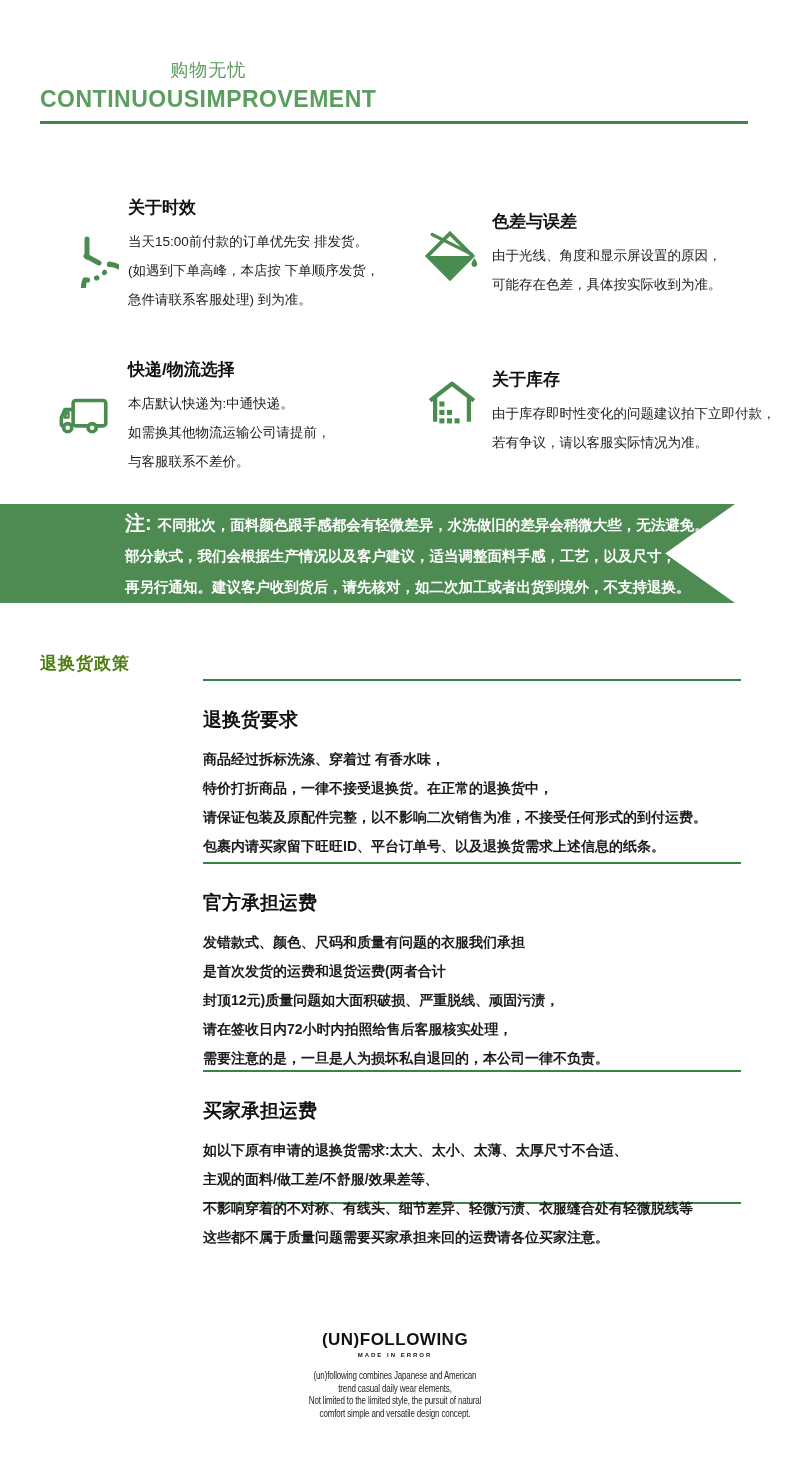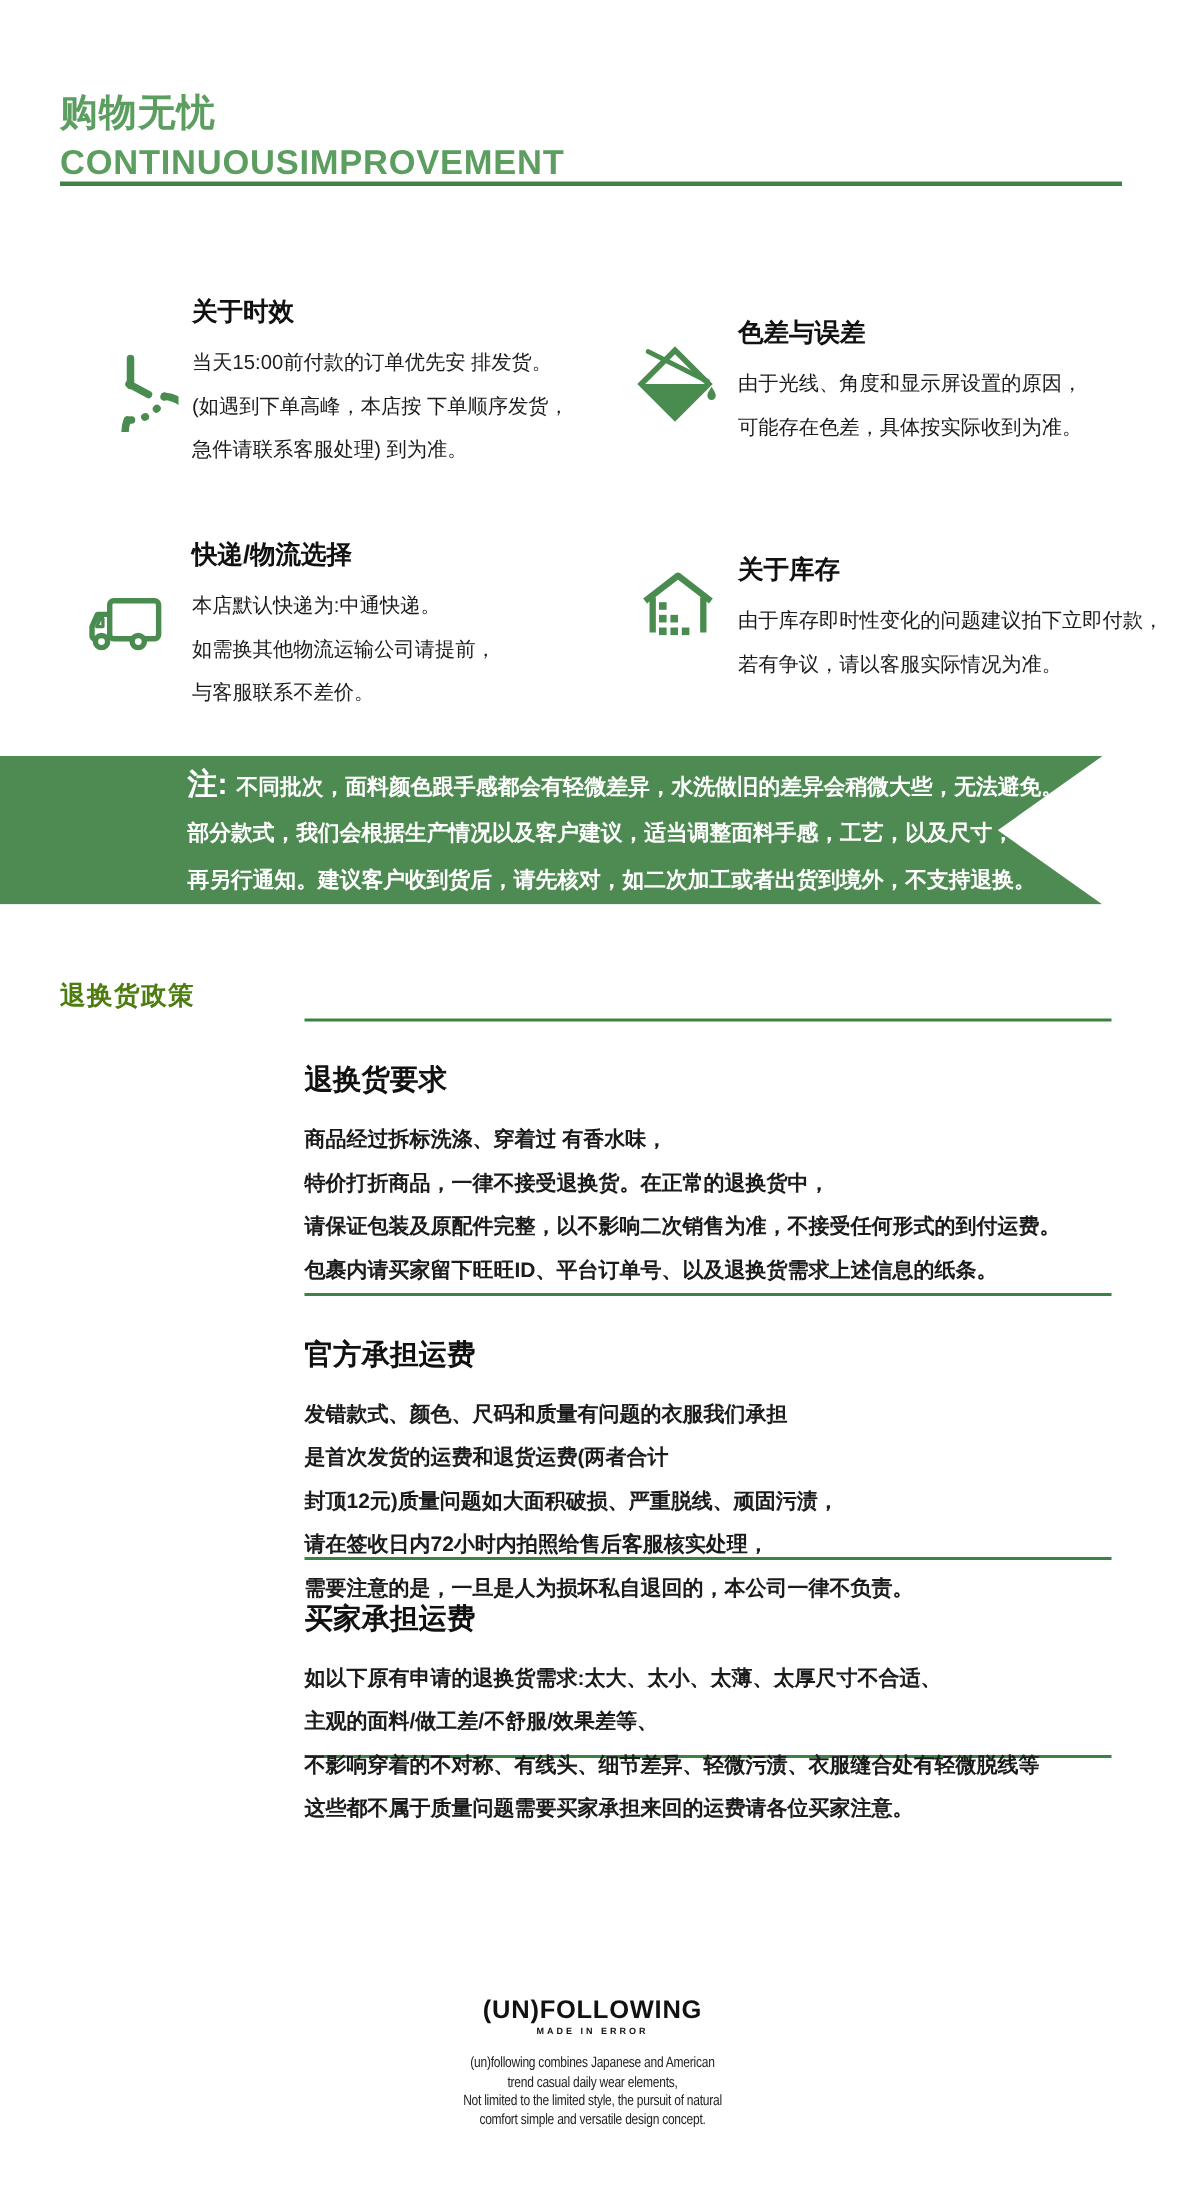--- a/index.html
+++ b/index.html
@@ -9,21 +9,21 @@
     position: relative;
     width: 790px;
     height: 1462px;
     margin: 0 auto;
     background: #ffffff;
     overflow: hidden;
   }
 
   
   .header { position: absolute; left: 40px; top: 58px; }
-  .header-cn { font-size: 25px; font-weight: 700; color: #5c9e60; letter-spacing: 1px; }
+  .header-cn { font-size: 18px; font-weight: 400; color: #5c9e60; letter-spacing: 1px; text-align: center; }
   .header-en { font-size: 23px; font-weight: 800; color: #5c9e60; letter-spacing: 0.5px; margin-top: 4px; }
   .header-rule { position: absolute; left: 40px; top: 121px; width: 708px; height: 3px; background: #43814a; }
 
   
   .feat-icon { position: absolute; }
   .feat-icon svg { display: block; }
   .feat-text { position: absolute; }
   .feat-title { font-size: 17px; font-weight: 800; color: #111; margin-bottom: 8px; }
   .feat-line { font-size: 13.5px; font-weight: 400; color: #1b1b1b; line-height: 29px; white-space: nowrap; }
 
@@ -36,21 +36,21 @@
     padding: 4px 0 0 125px;
   }
   .notice-line { font-size: 14.5px; font-weight: 700; line-height: 31px; white-space: nowrap; }
   .notice-prefix { font-size: 20px; font-weight: 800; margin-right: 6px; }
 
   
   .policy-title { position: absolute; left: 40px; top: 652px; font-size: 17px; font-weight: 800; color: #4d7c0f; letter-spacing: 1px; }
   .sections { position: absolute; left: 203px; top: 679px; width: 538px; }
   .section { border-top: 2px solid #3b8341; padding-top: 26px; }
   .section-1 { height: 183px; }
-  .section-2 { height: 176px; }
+  .section-2 { height: 208px; }
   .section-3 { height: 132px; }
   .section-title { font-size: 19px; font-weight: 800; color: #111; margin-bottom: 12px; }
   .section-line { font-size: 14px; font-weight: 700; color: #1b1b1b; line-height: 29px; white-space: nowrap; }
   .sections-end { border-top: 2px solid #3b8341; height: 0; }
 
   
   .footer { position: absolute; left: 0; top: 1330px; width: 790px; text-align: center; }
   .footer-logo { font-size: 17px; font-weight: 800; color: #111; letter-spacing: 0.5px; }
   .footer-logo-sub { font-size: 6px; font-weight: 800; color: #111; letter-spacing: 2px; margin-top: 2px; }
   .footer-para { margin-top: 12px; transform: scaleX(0.8); transform-origin: 50% 0; }

